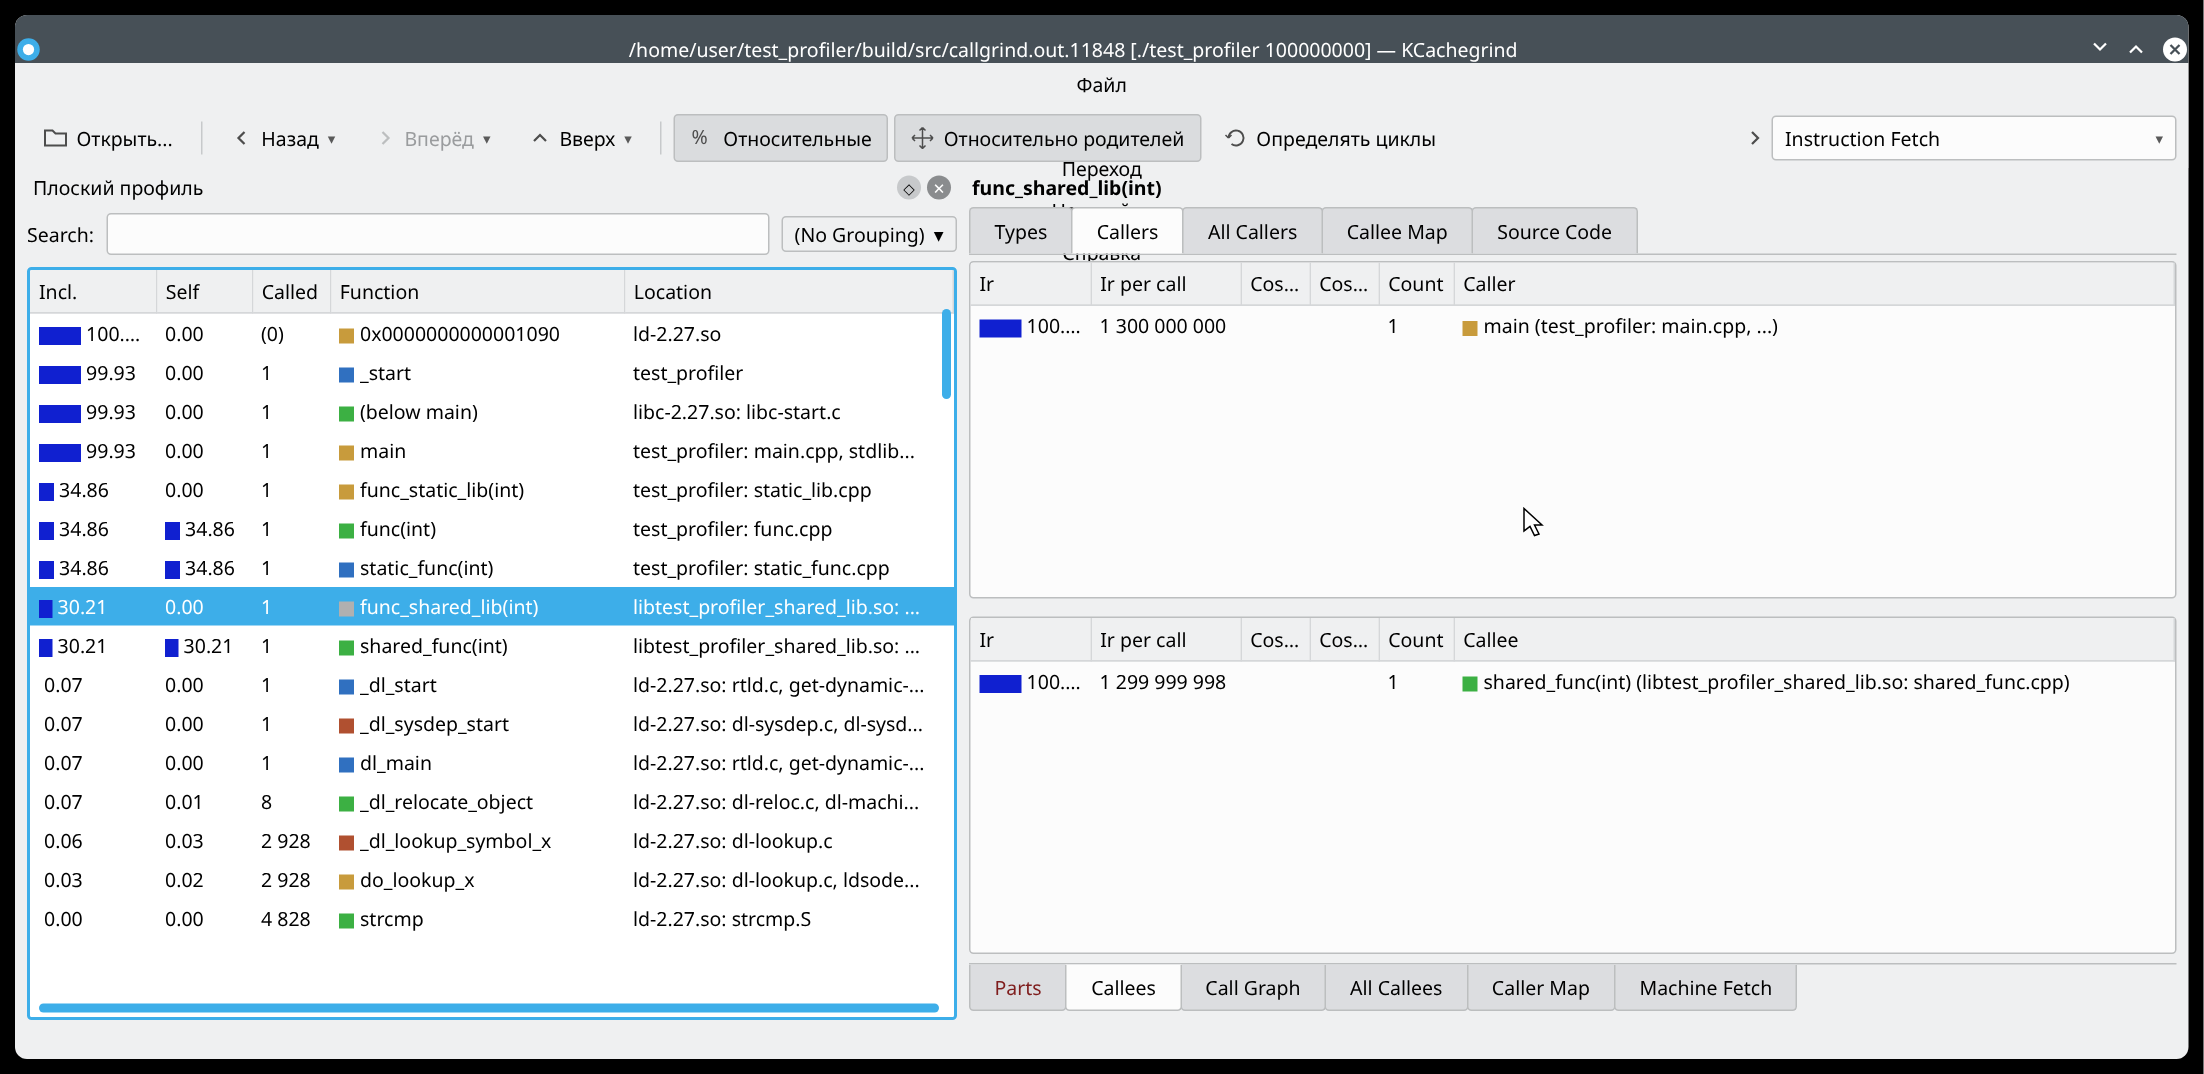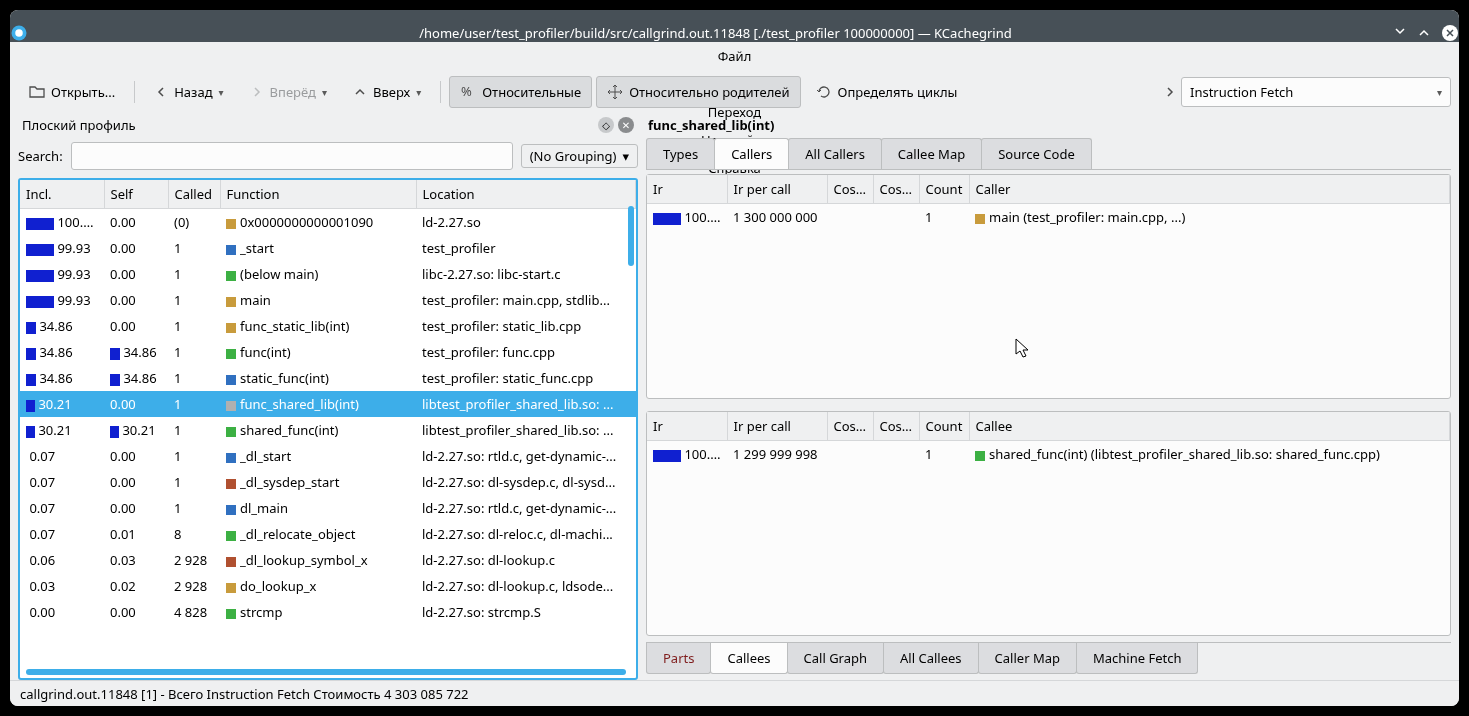--- a/index.html
+++ b/index.html
@@ -383,20 +383,17 @@
         <div class="tab disabled">Parts</div>
         <div class="tab active">Callees</div>
         <div class="tab">Call Graph</div>
         <div class="tab">All Callees</div>
         <div class="tab">Caller Map</div>
         <div class="tab">Machine Fetch</div>
       </div>
     </div>
   </div>
 
-  <div class="statusbar">
-    <span>callgrind.out.11848 [1] - Всего Instruction Fetch Стоимость 4 303 085 722</span>
-  </div>
 
   <svg class="cursor" style="left:1005px;top:328px" width="18" height="22">
     <path d="M1 1 L1 16 L5 13 L8 19 L11 18 L8 12 L13 12 Z" fill="#fff" stroke="#000" stroke-width="1"></path>
   </svg>
 </div>
 
 </body></html>

